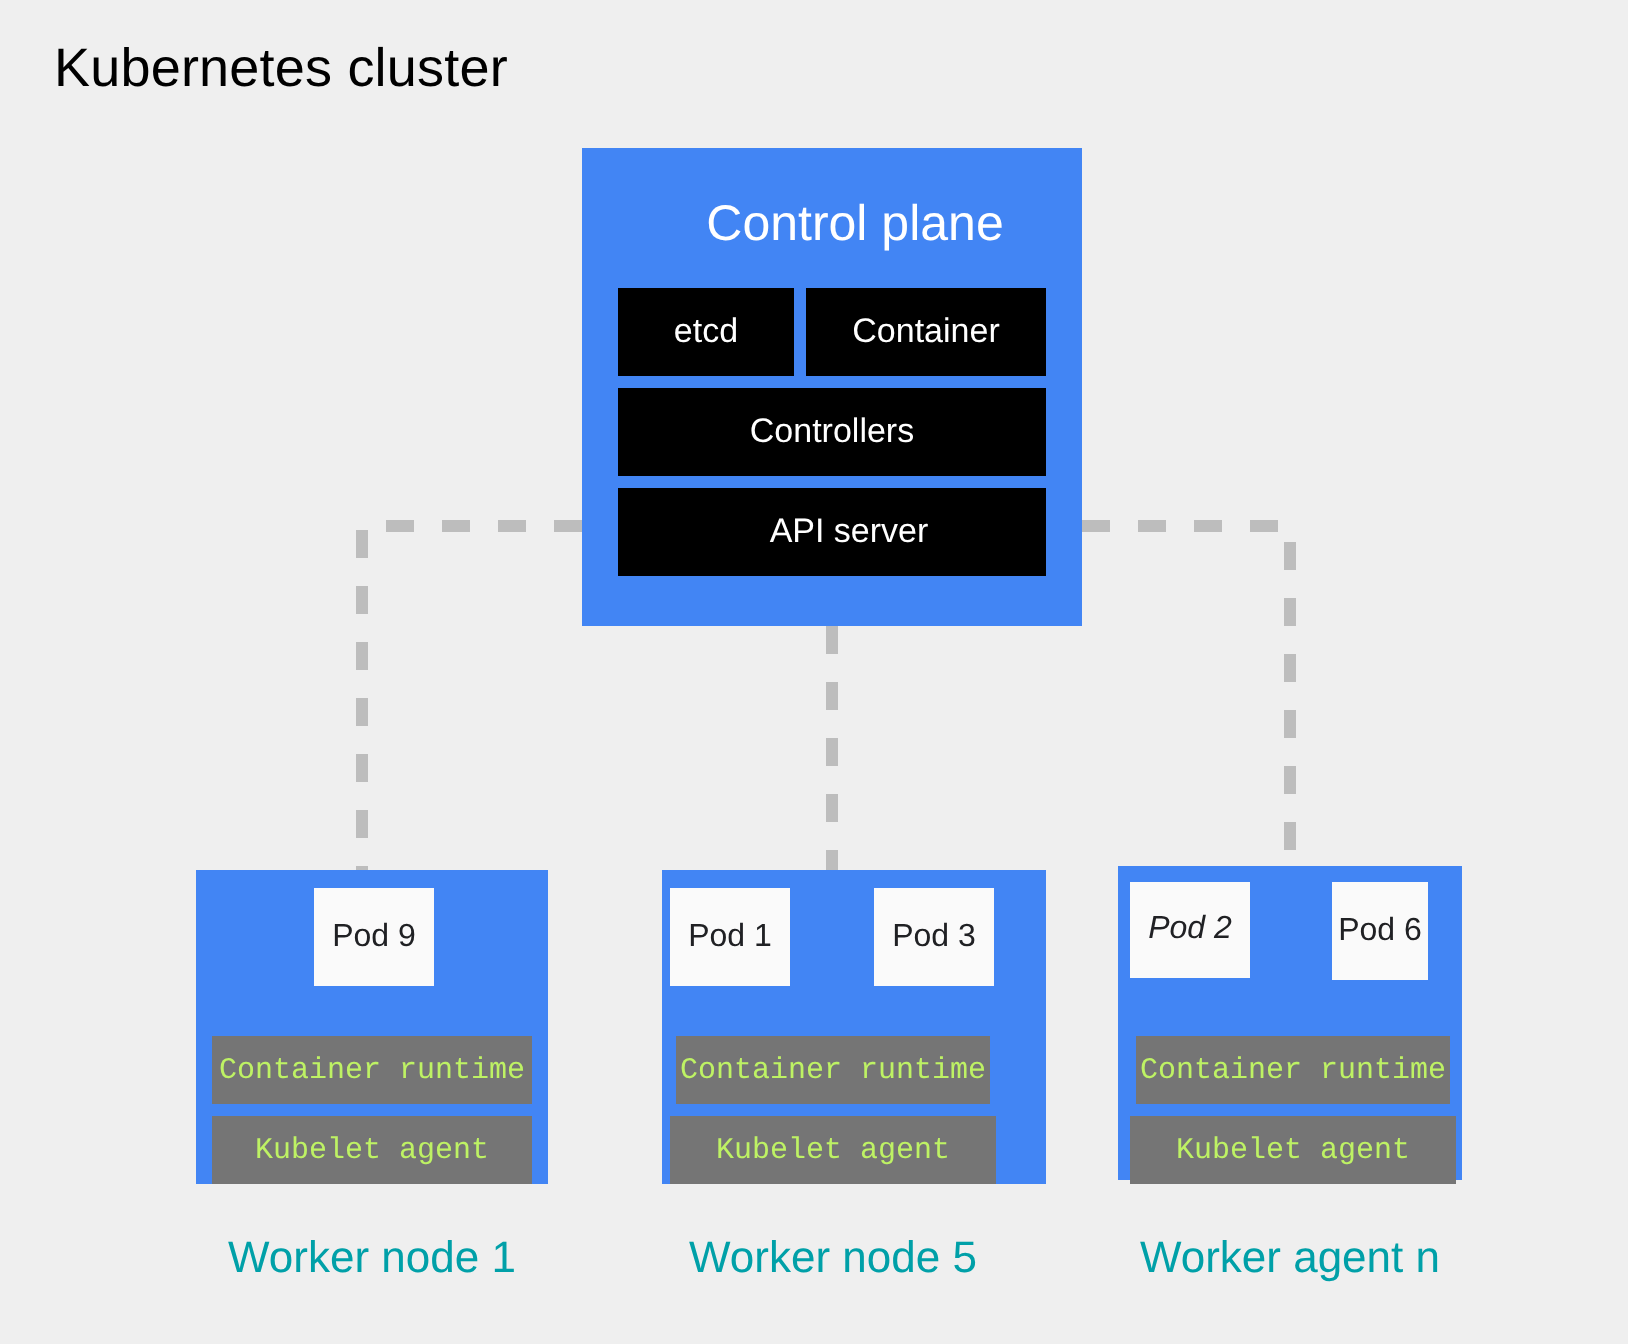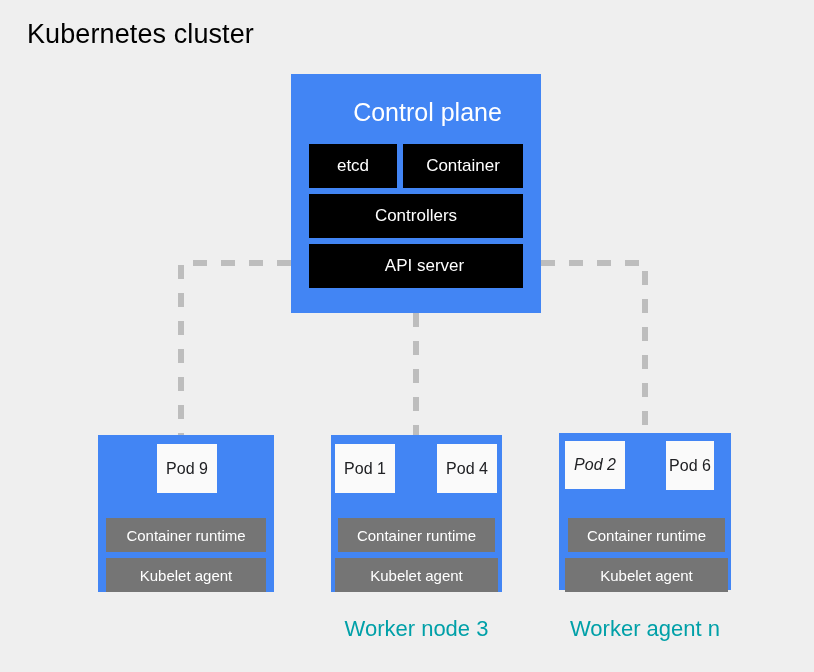--- a/index.html
+++ b/index.html
@@ -77,44 +77,45 @@
     white-space: nowrap;
   }
   #cp-etcd   { left: 18px;  top: 70px;  width: 88px;  height: 44px; }
   #cp-sched  { left: 112px; top: 70px;  width: 120px; height: 44px; }
   #cp-ctrl   { left: 18px;  top: 120px; width: 214px; height: 44px; }
   #cp-api    { left: 18px;  top: 170px; width: 214px; height: 44px; padding-left: 17px; }
 
   
   .worker { height: 157px; }
   #worker-1 { left: 98px;  top: 435px; width: 176px; }
-  #worker-2 { left: 331px; top: 435px; width: 171px; }
+  #worker-2 { left: 331px; top: 435px; width: 192px; }
   #worker-n { left: 559px; top: 433px; width: 172px; }
 
   .pod {
     position: absolute;
     background: #fafafa;
     color: #202124;
     display: flex;
     align-items: center;
     justify-content: center;
     font-size: 16px;
     box-sizing: border-box;
     white-space: nowrap;
   }
   .node-bar {
     position: absolute;
     background: #757575;
-    color: #ffffff;
+    color: #bef264;
     display: flex;
     align-items: center;
     justify-content: center;
     font-size: 15px;
     box-sizing: border-box;
     white-space: nowrap;
+    font-family: Liberation Mono, monospace;
   }
 
   
   #w1-pod4 { left: 59px; top: 9px;  width: 60px; height: 49px; }
   #w1-cr   { left: 8px;  top: 83px; width: 160px; height: 34px; }
   #w1-ka   { left: 8px;  top: 123px; width: 160px; height: 34px; }
 
   
   #w2-pod1 { left: 4px;   top: 9px;  width: 60px; height: 49px; }
   #w2-pod3 { left: 106px; top: 9px;  width: 60px; height: 49px; }
@@ -168,28 +169,29 @@
   </div>
 
   <div class="blue-box worker" id="worker-1">
     <div class="pod" id="w1-pod4">Pod 9</div>
     <div class="node-bar" id="w1-cr">Container runtime</div>
     <div class="node-bar" id="w1-ka">Kubelet agent</div>
   </div>
 
   <div class="blue-box worker" id="worker-2">
     <div class="pod" id="w2-pod1">Pod 1</div>
-    <div class="pod" id="w2-pod3">Pod 4</div>
+    <div class="pod" id="w2-pod3">Pod 3</div>
     <div class="node-bar" id="w2-cr">Container runtime</div>
     <div class="node-bar" id="w2-ka">Kubelet agent</div>
   </div>
 
   <div class="blue-box worker" id="worker-n">
     <div class="pod" id="wn-pod2">Pod 2</div>
     <div class="pod" id="wn-pod6">Pod 6</div>
     <div class="node-bar" id="wn-cr">Container runtime</div>
     <div class="node-bar" id="wn-ka">Kubelet agent</div>
   </div>
 
-  <div class="node-caption" id="cap-2">Worker node 3</div>
+  <div class="node-caption" id="cap-1">Worker node 1</div>
+  <div class="node-caption" id="cap-2">Worker node 5</div>
   <div class="node-caption" id="cap-n">Worker agent n</div>
 
 </div>
 
 </body></html>

